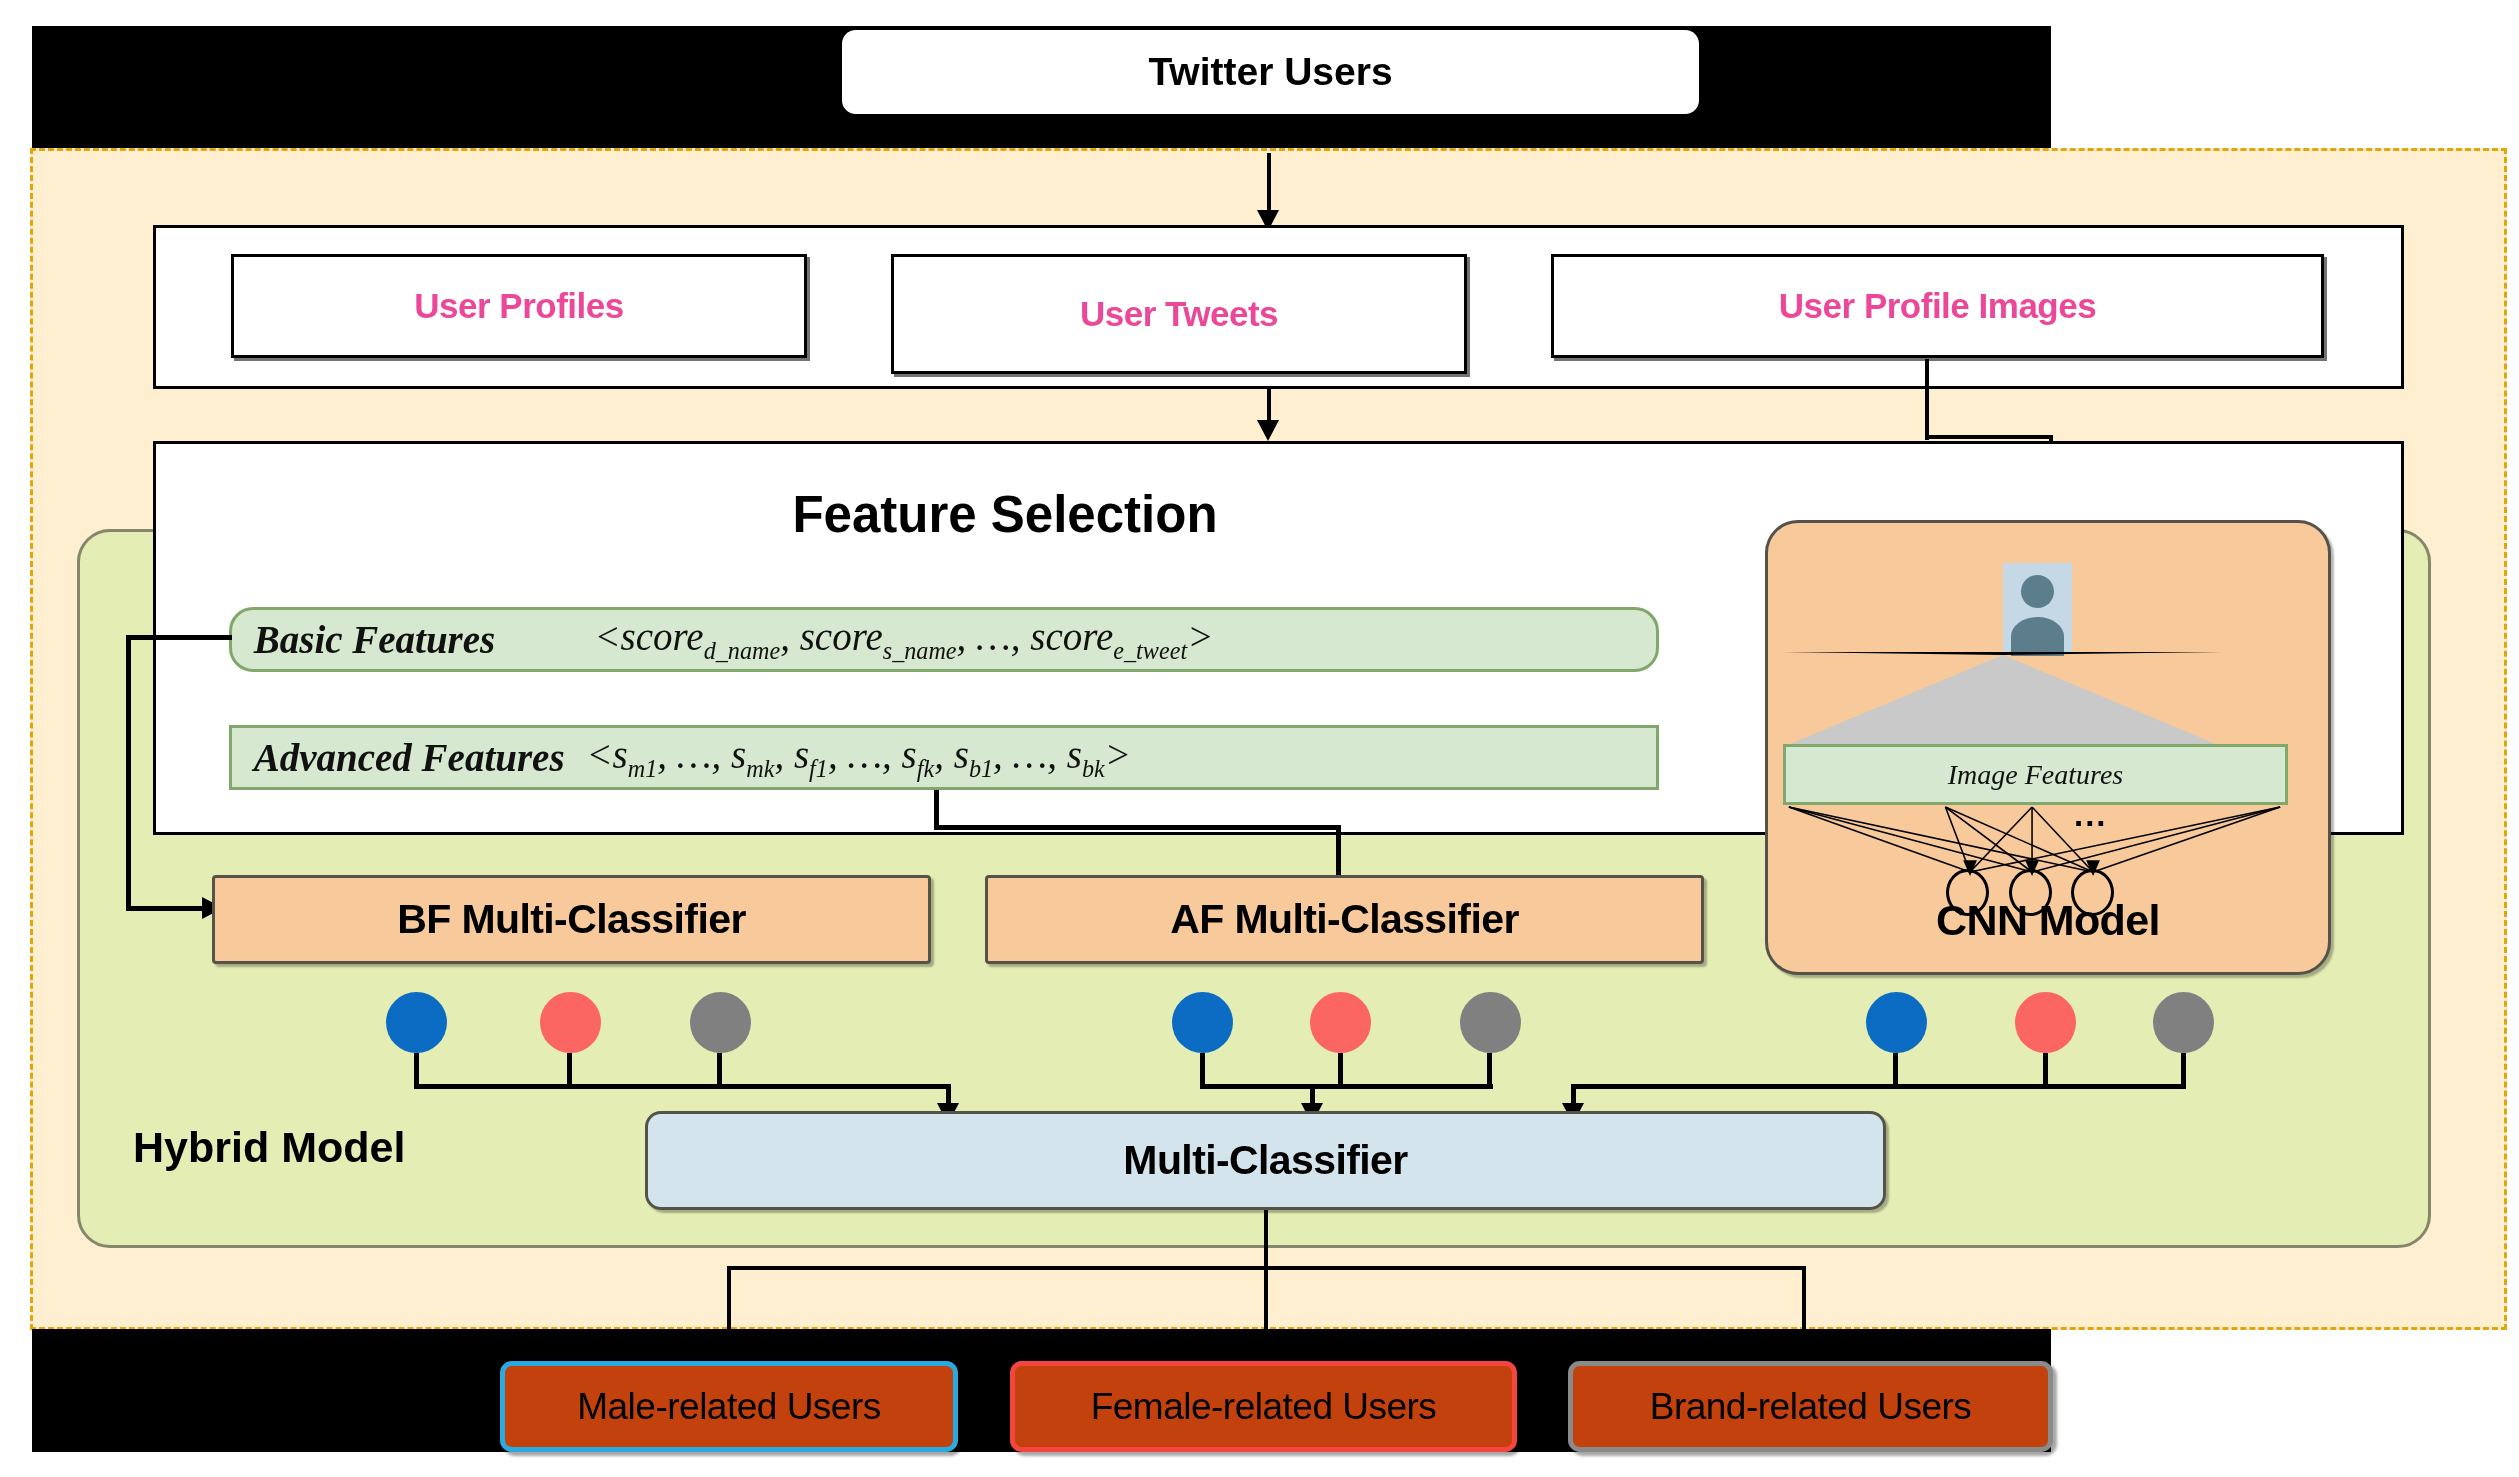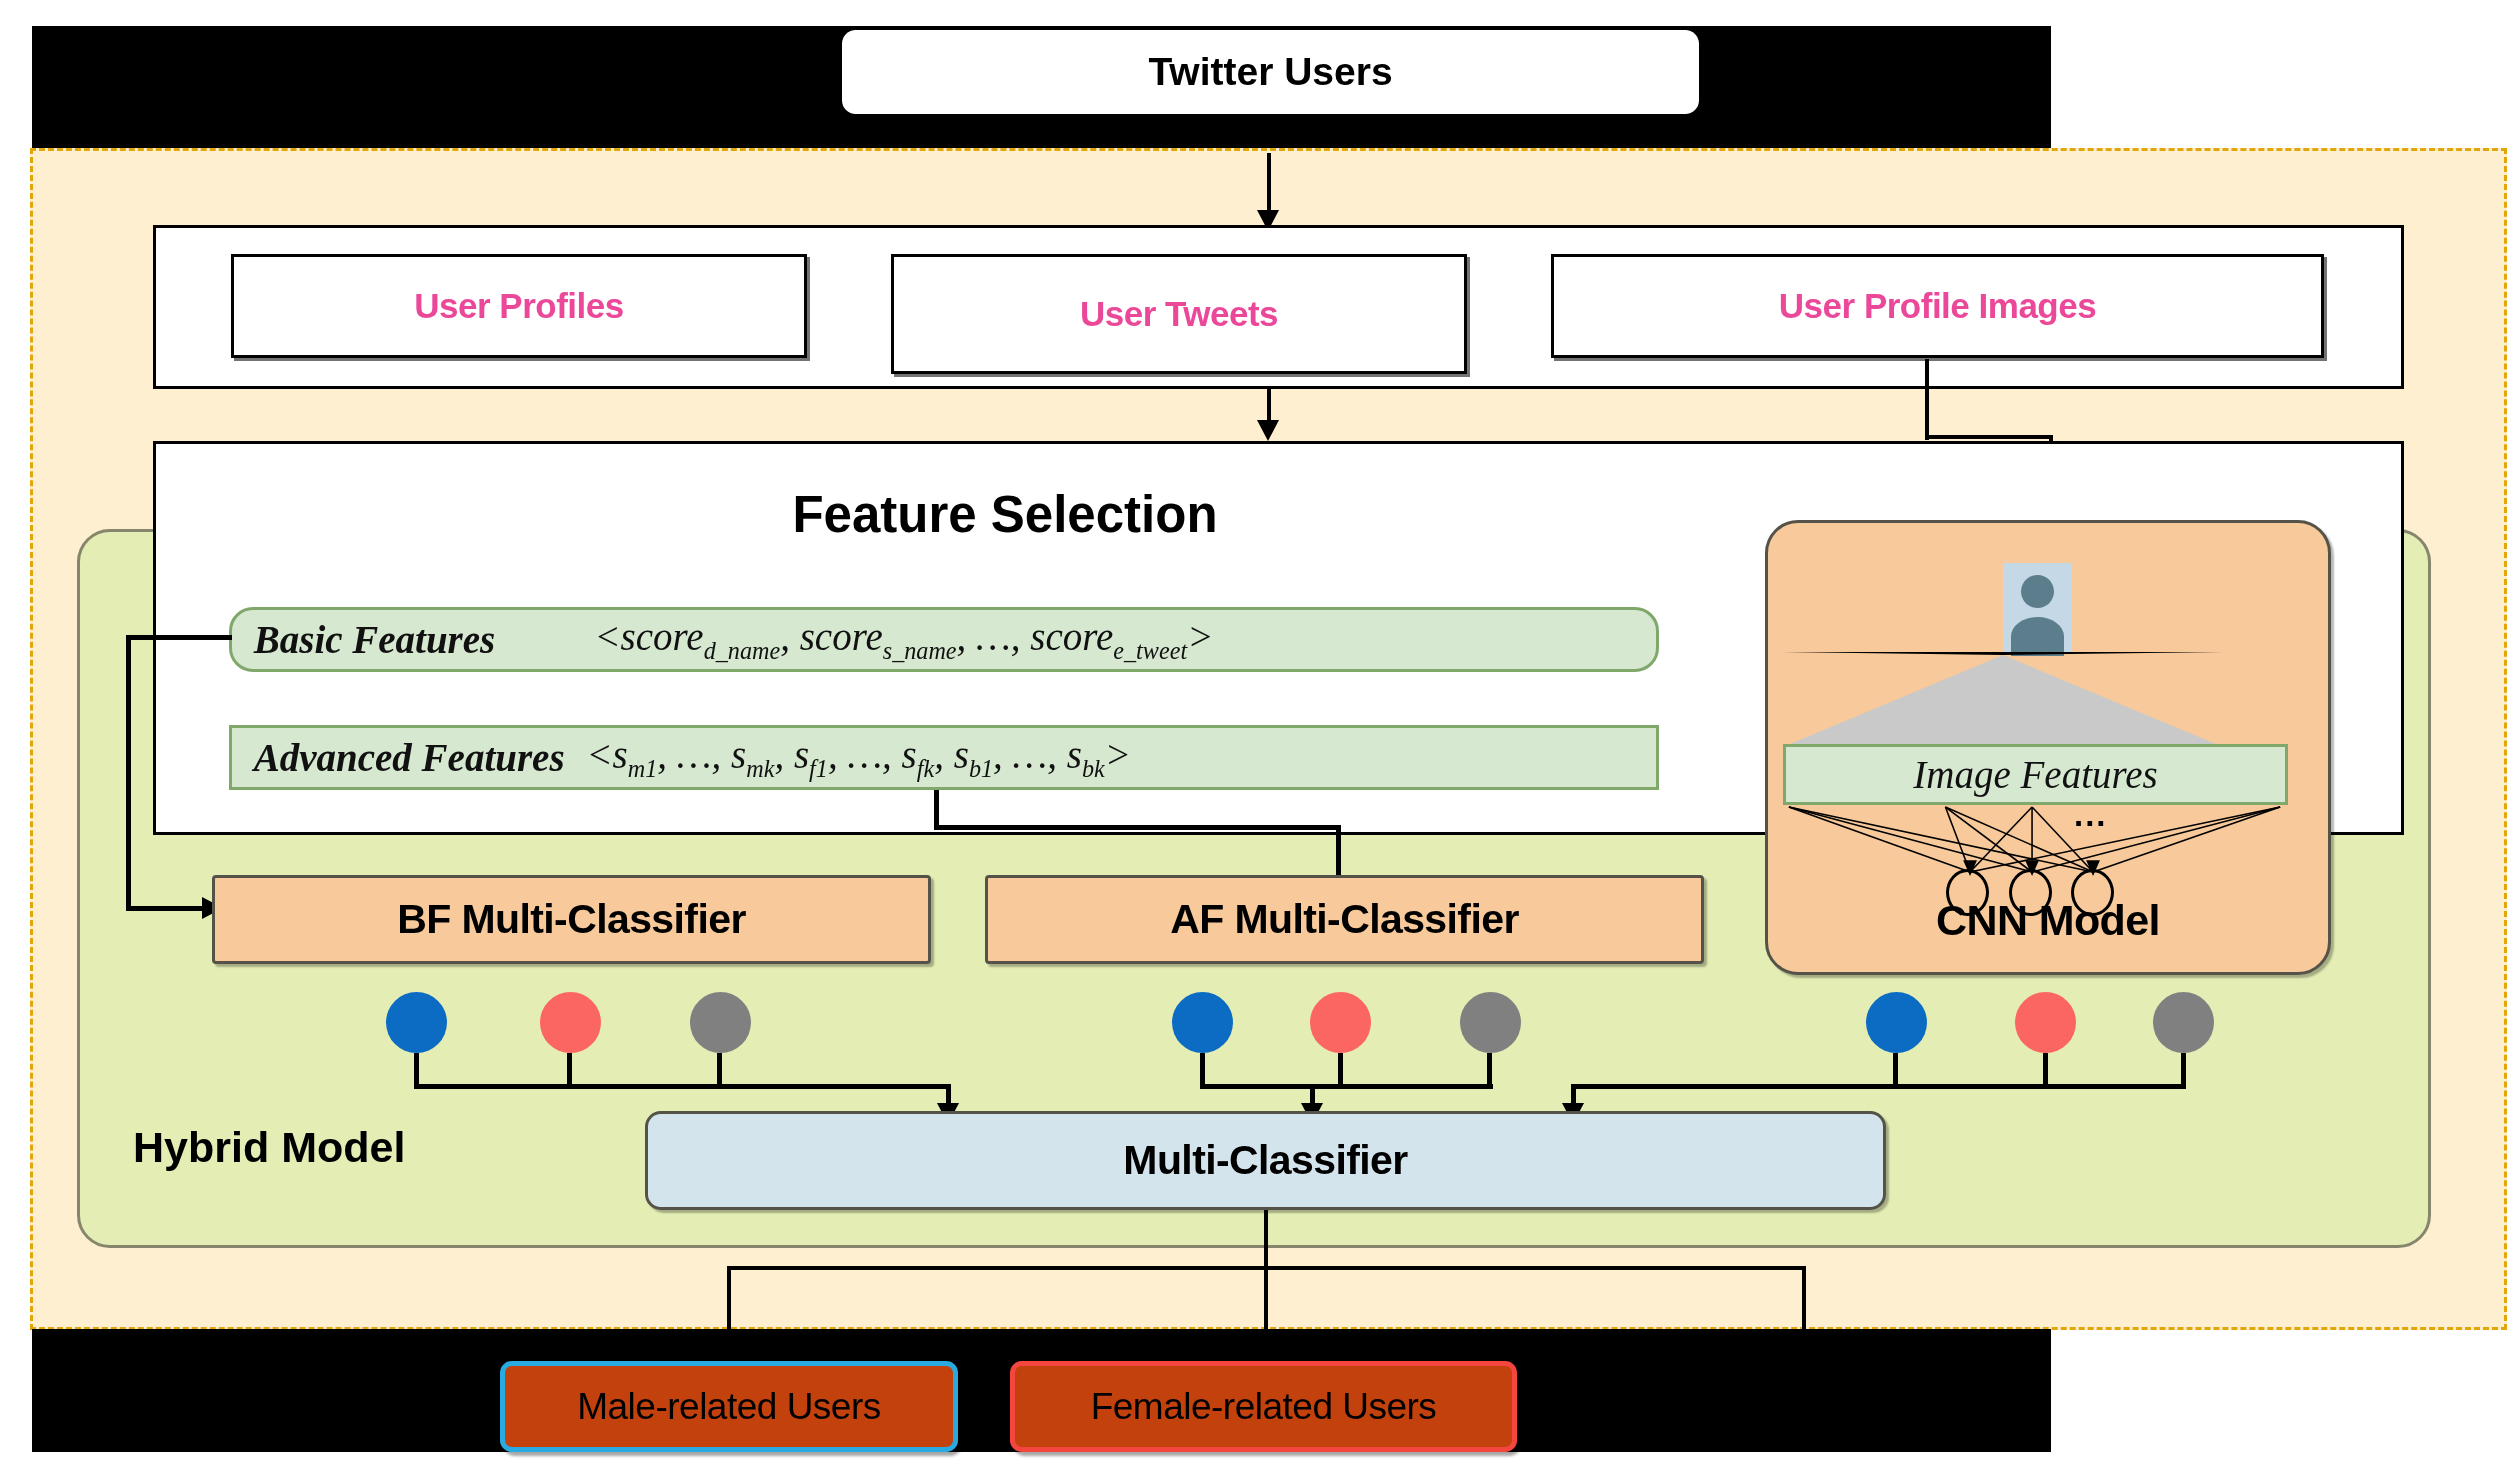--- a/index.html
+++ b/index.html
@@ -143,21 +143,21 @@
   <div class="abs cnn-box" style="left:1765px;top:520px;width:566px;height:455px;"></div>
 
   <div class="abs avatar" style="left:2003px;top:563px;width:69px;height:89px;">
     <div class="head" style="left:17.7px;top:11.8px;width:33px;height:33px;"></div>
     <div class="body" style="left:7.9px;top:54px;width:53px;height:39px;"></div>
   </div>
 
   <div class="abs cone" style="left:1783px;top:652px;border-left:220px solid transparent;border-right:220px solid transparent;border-bottom:92px solid #C9C9C9;"></div>
 
   <div class="abs feat-strip" style="left:1783px;top:744px;width:505px;height:61px;justify-content:center;">
-    <span class="feat-name" style="font-size:39px;font-weight:normal;">Image Features</span>
+    <span class="feat-name" style="font-size:28px;font-weight:normal;">Image Features</span>
   </div>
 
   <svg class="net" style="left:1783px;top:805px;width:505px;height:71px;" viewBox="0 0 513 72" width="505" height="71">
     <g stroke="#000" stroke-width="1.6" fill="none">
       <line x1="6" y1="2" x2="190" y2="68"></line>
       <line x1="6" y1="2" x2="253" y2="68"></line>
       <line x1="6" y1="2" x2="315" y2="68"></line>
       <line x1="165" y1="2" x2="190" y2="68"></line>
       <line x1="165" y1="2" x2="253" y2="68"></line>
       <line x1="165" y1="2" x2="315" y2="68"></line>
@@ -230,15 +230,18 @@
   <div class="abs ln-v" style="left:1802px;top:1266px;width:3.9px;height:67px;"></div>
 
   <div class="abs band-black" style="left:31.5px;top:1329px;width:2019px;height:123px;"></div>
 
   <div class="abs out-box" style="left:500px;top:1361px;width:458px;height:91px;border:5.9px solid #29ABE2;">
     <span style="font-size:37px;">Male-related Users</span>
   </div>
   <div class="abs out-box" style="left:1010px;top:1361px;width:507px;height:91px;border:5.9px solid #F4453F;">
     <span style="font-size:37px;">Female-related Users</span>
   </div>
+  <div class="abs out-box" style="left:1568px;top:1361px;width:485px;height:91px;border:5.9px solid #8A8A8A;">
+    <span style="font-size:37px;">Brand-related Users</span>
+  </div>
 
 </div>
 
 
 </body></html>

